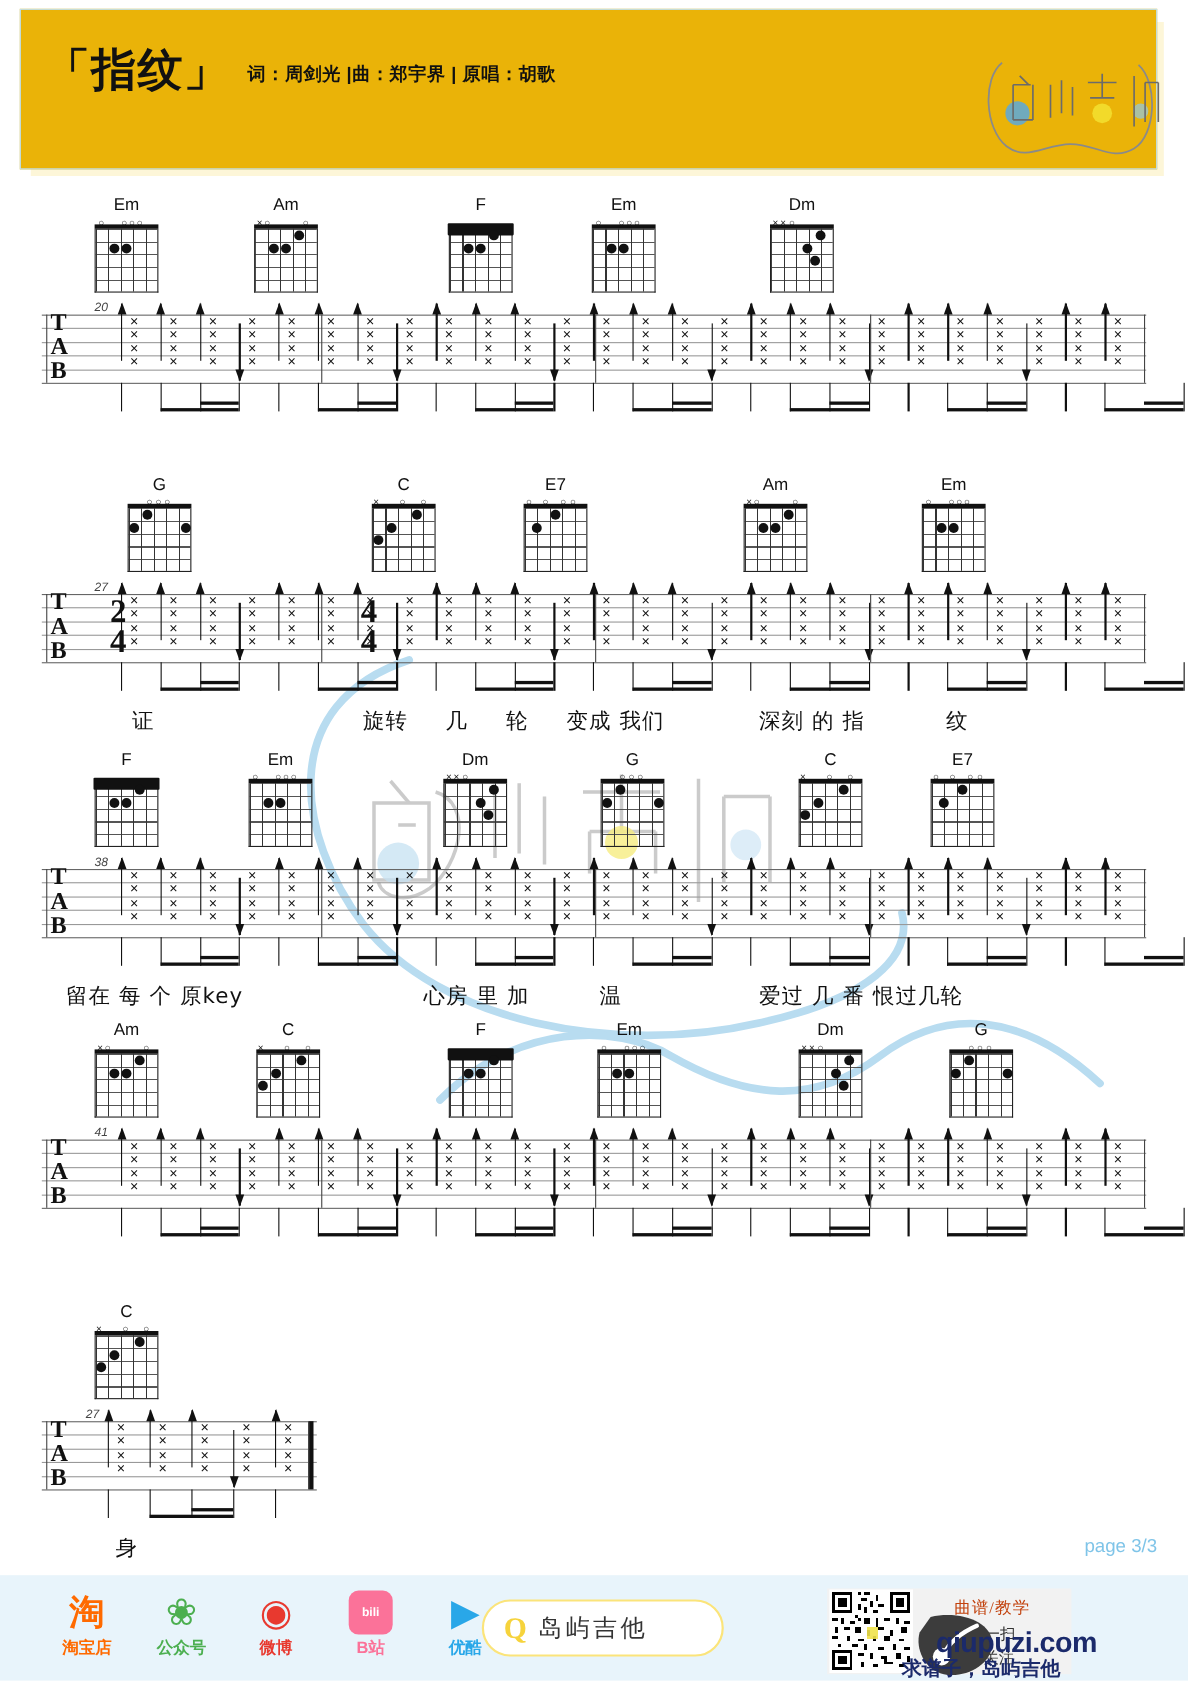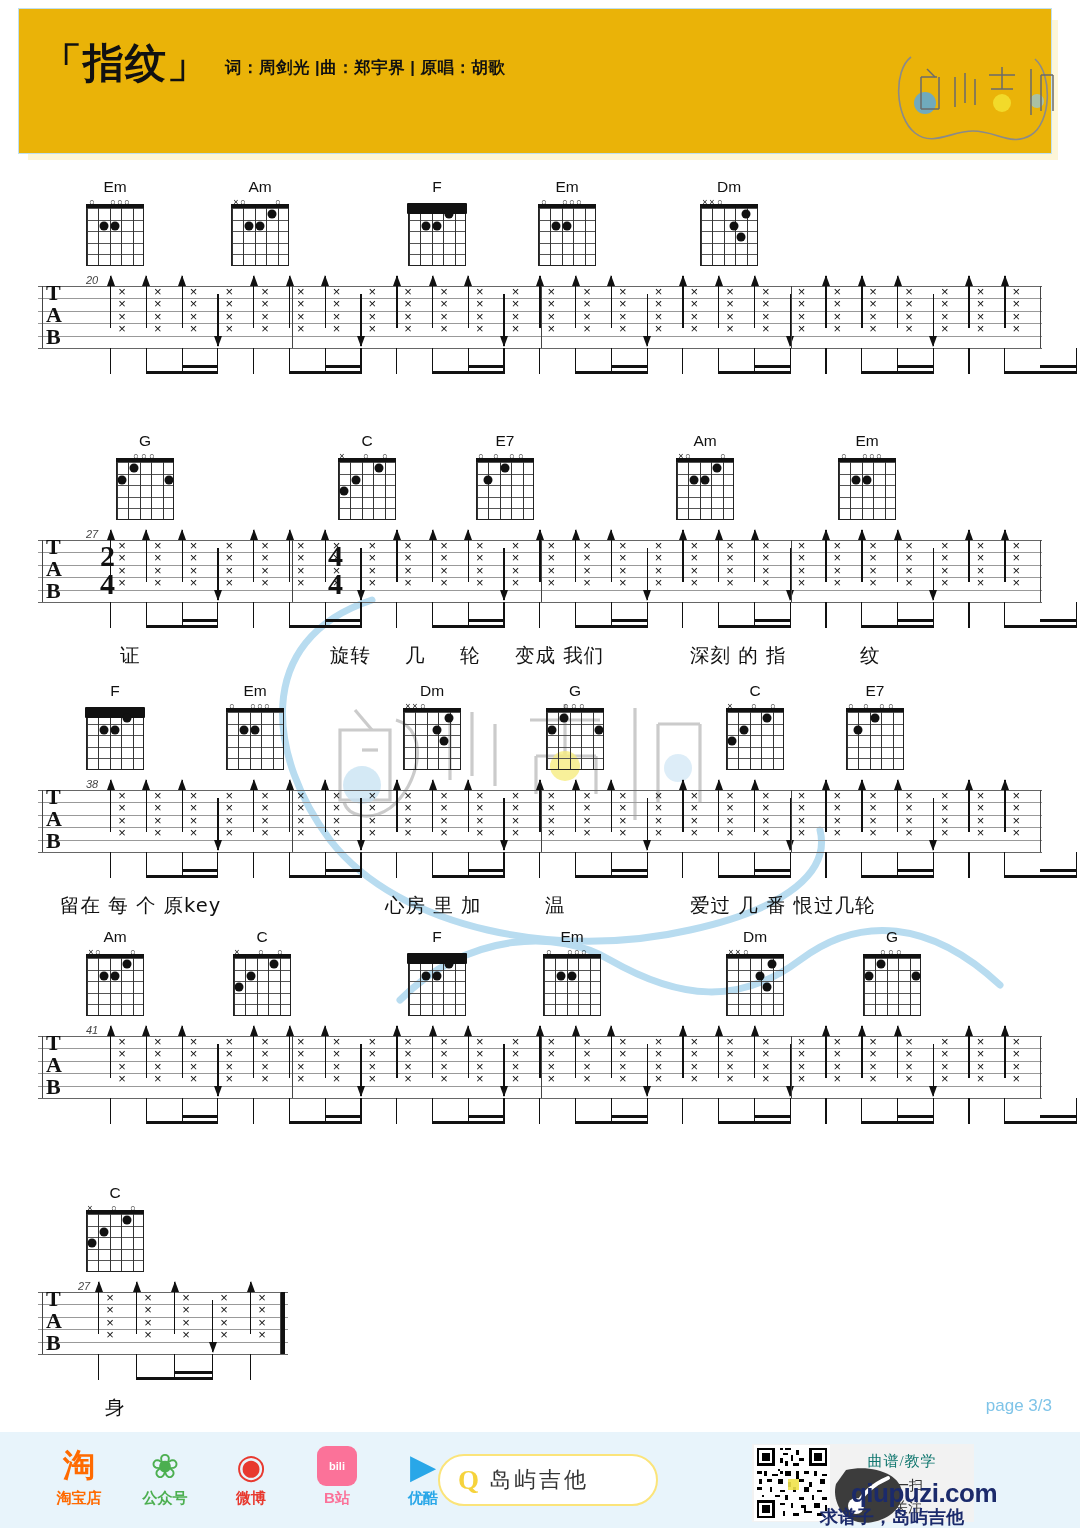--- a/index.html
+++ b/index.html
@@ -145,21 +145,21 @@
     width: 220px; height: 52px; border: 2.5px solid #fbe47a;
     border-radius: 26px; background: #fff;
     display: flex; align-items: center; gap: 10px; padding-left: 18px;
   }
   .searchpill .q { font-size: 27px; color: #f6d33c; font-weight: bold; font-family:"Liberation Serif",serif;}
   .searchpill .txt { font-size: 22px; color: #333; letter-spacing: 3px; font-family:"DejaVu Sans",sans-serif;}
 
   .qrbox { position: absolute; left: 752px; top: 1444px; width: 222px; height: 78px; background: #f2f2f2; display:flex; }
   .qrimg { width: 76px; height: 76px; margin: 1px 0 0 2px; }
   .qrtxt { flex: 1; padding-top: 8px; text-align: center; }
-  .qrtxt .l1 { font-size: 15px; color: #0f766e; letter-spacing: 1px; font-family: Liberation Serif, serif; }
+  .qrtxt .l1 { font-size: 15px; color: #c2410c; letter-spacing: 1px; font-family: Liberation Serif, serif; }
   .qrtxt .l2 { font-size: 14px; color: #333; margin-top: 6px; }
   .qrtxt .l3 { font-size: 14px; color: #333; margin-top: 4px; }
 
   .wm-site {
     position: absolute; left: 880px; top: 1478px;
     font-size: 26px; font-weight: bold; color: #1b2a6b;
     font-family: "Liberation Sans", sans-serif; letter-spacing: -.5px;
     transform: translateX(-50%);
     margin-left: 44px;
   }

